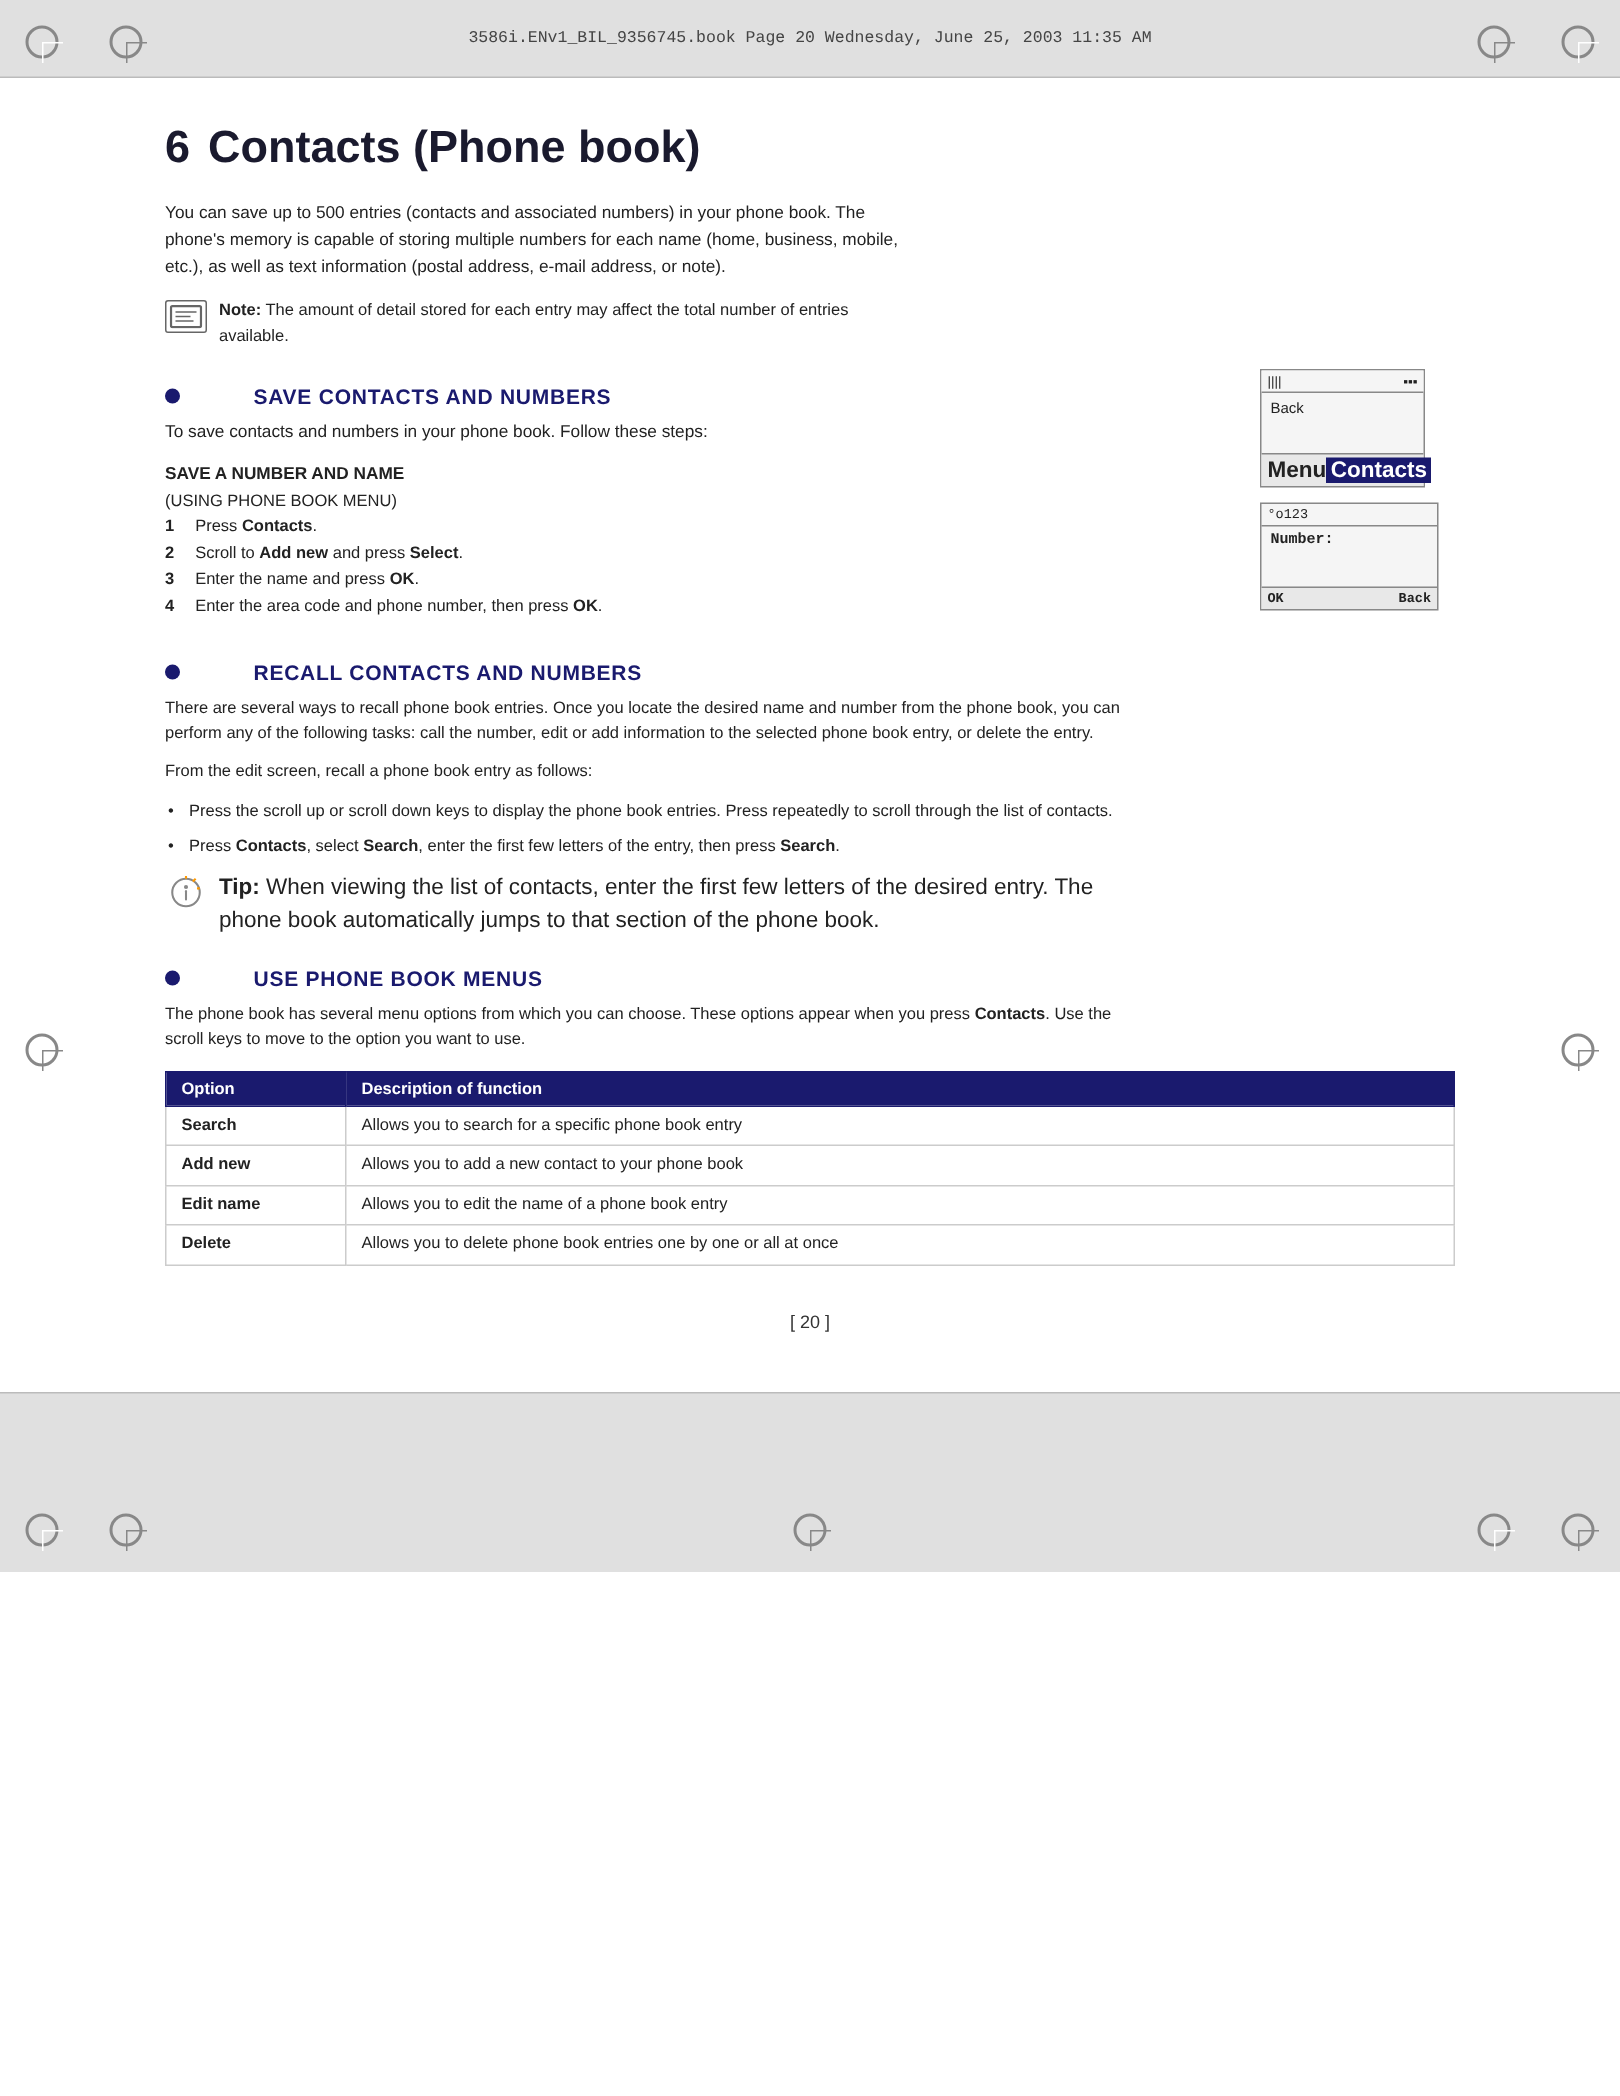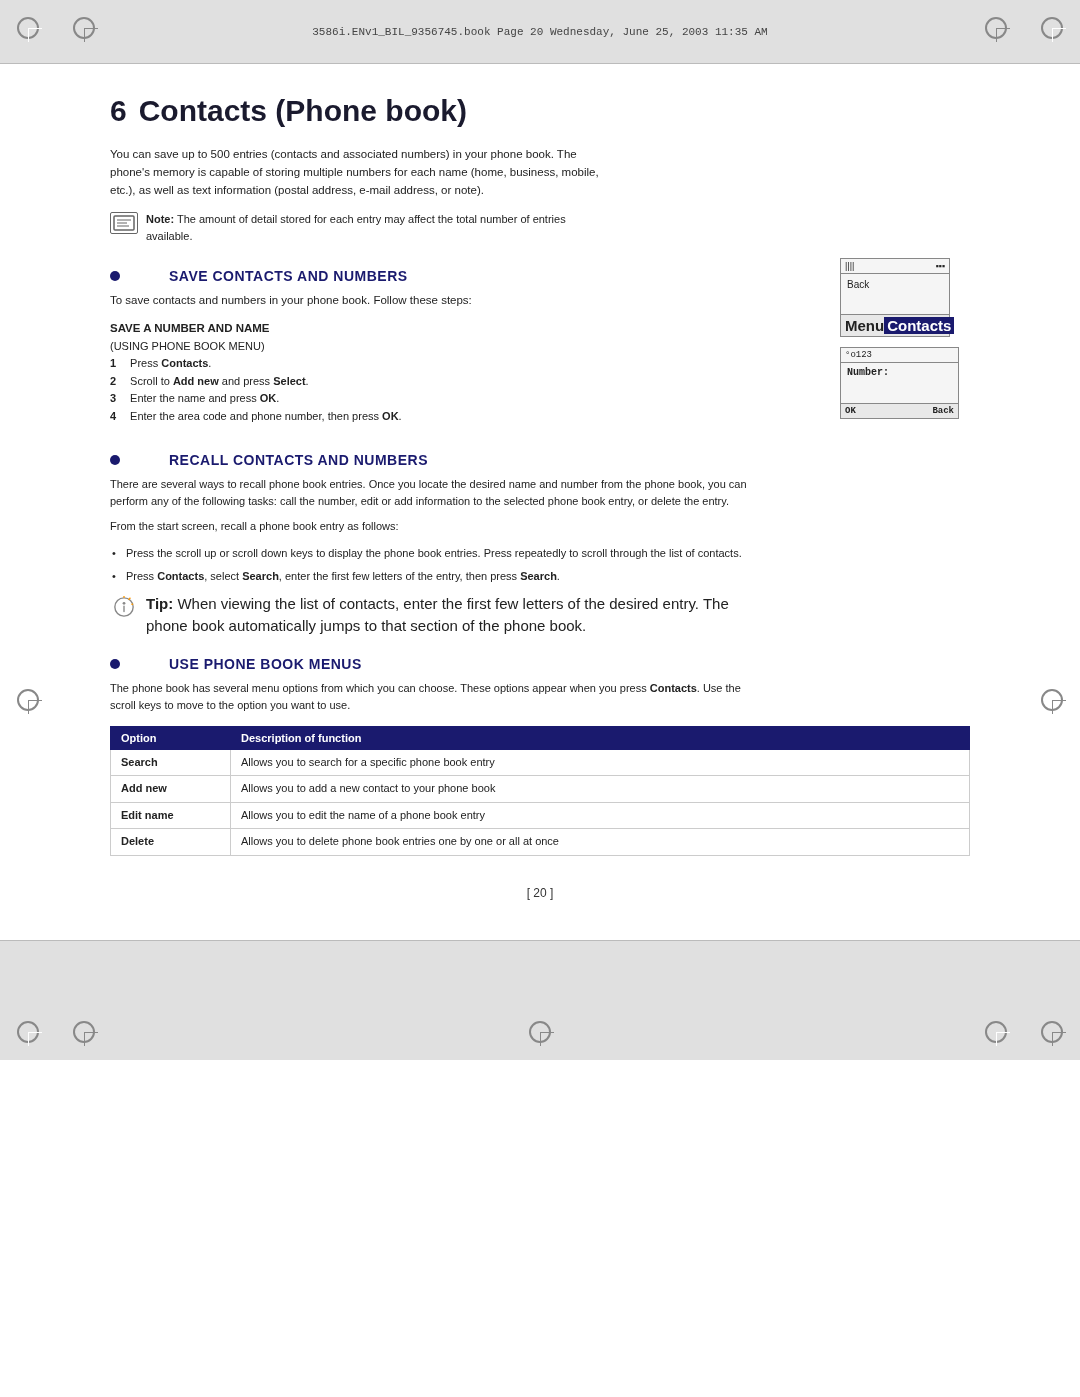--- a/index.html
+++ b/index.html
@@ -14,21 +14,21 @@
       width: 1080px;
       min-height: 1397px;
       background: #fff;
       position: relative;
       padding: 0;
     }
 
     
     .top-strip {
       background: #e0e0e0;
-      height: 64px;
+      height: 52px;
       width: 100%;
       display: flex;
       align-items: center;
       justify-content: center;
       border-bottom: 1px solid #bbb;
     }
 
     .top-strip-text {
       font-size: 11px;
       color: #444;
@@ -562,21 +562,21 @@
       </div>
     </div>
 
     <div style="margin-top: 18px;">
       <div class="section-header">
         <div class="bullet-dot"></div>
         <span class="section-title">RECALL CONTACTS AND NUMBERS</span>
       </div>
 
       <p class="recall-intro">There are several ways to recall phone book entries. Once you locate the desired name and number from the phone book, you can perform any of the following tasks: call the number, edit or add information to the selected phone book entry, or delete the entry.</p>
-      <p class="recall-sub">From the start screen, recall a phone book entry as follows:</p>
+      <p class="recall-sub">From the edit screen, recall a phone book entry as follows:</p>
 
       <ul class="bullet-list">
         <li>Press the scroll up or scroll down keys to display the phone book entries. Press repeatedly to scroll through the list of contacts.</li>
         <li>Press <strong>Contacts</strong>, select <strong>Search</strong>, enter the first few letters of the entry, then press <strong>Search</strong>.</li>
       </ul>
 
       <div class="tip-container">
         <div class="tip-icon">
           <svg viewBox="0 0 24 24" fill="none" xmlns="http://www.w3.org/2000/svg">
             <circle cx="12" cy="12" r="10" stroke="#888" stroke-width="1.5" fill="none"></circle>

